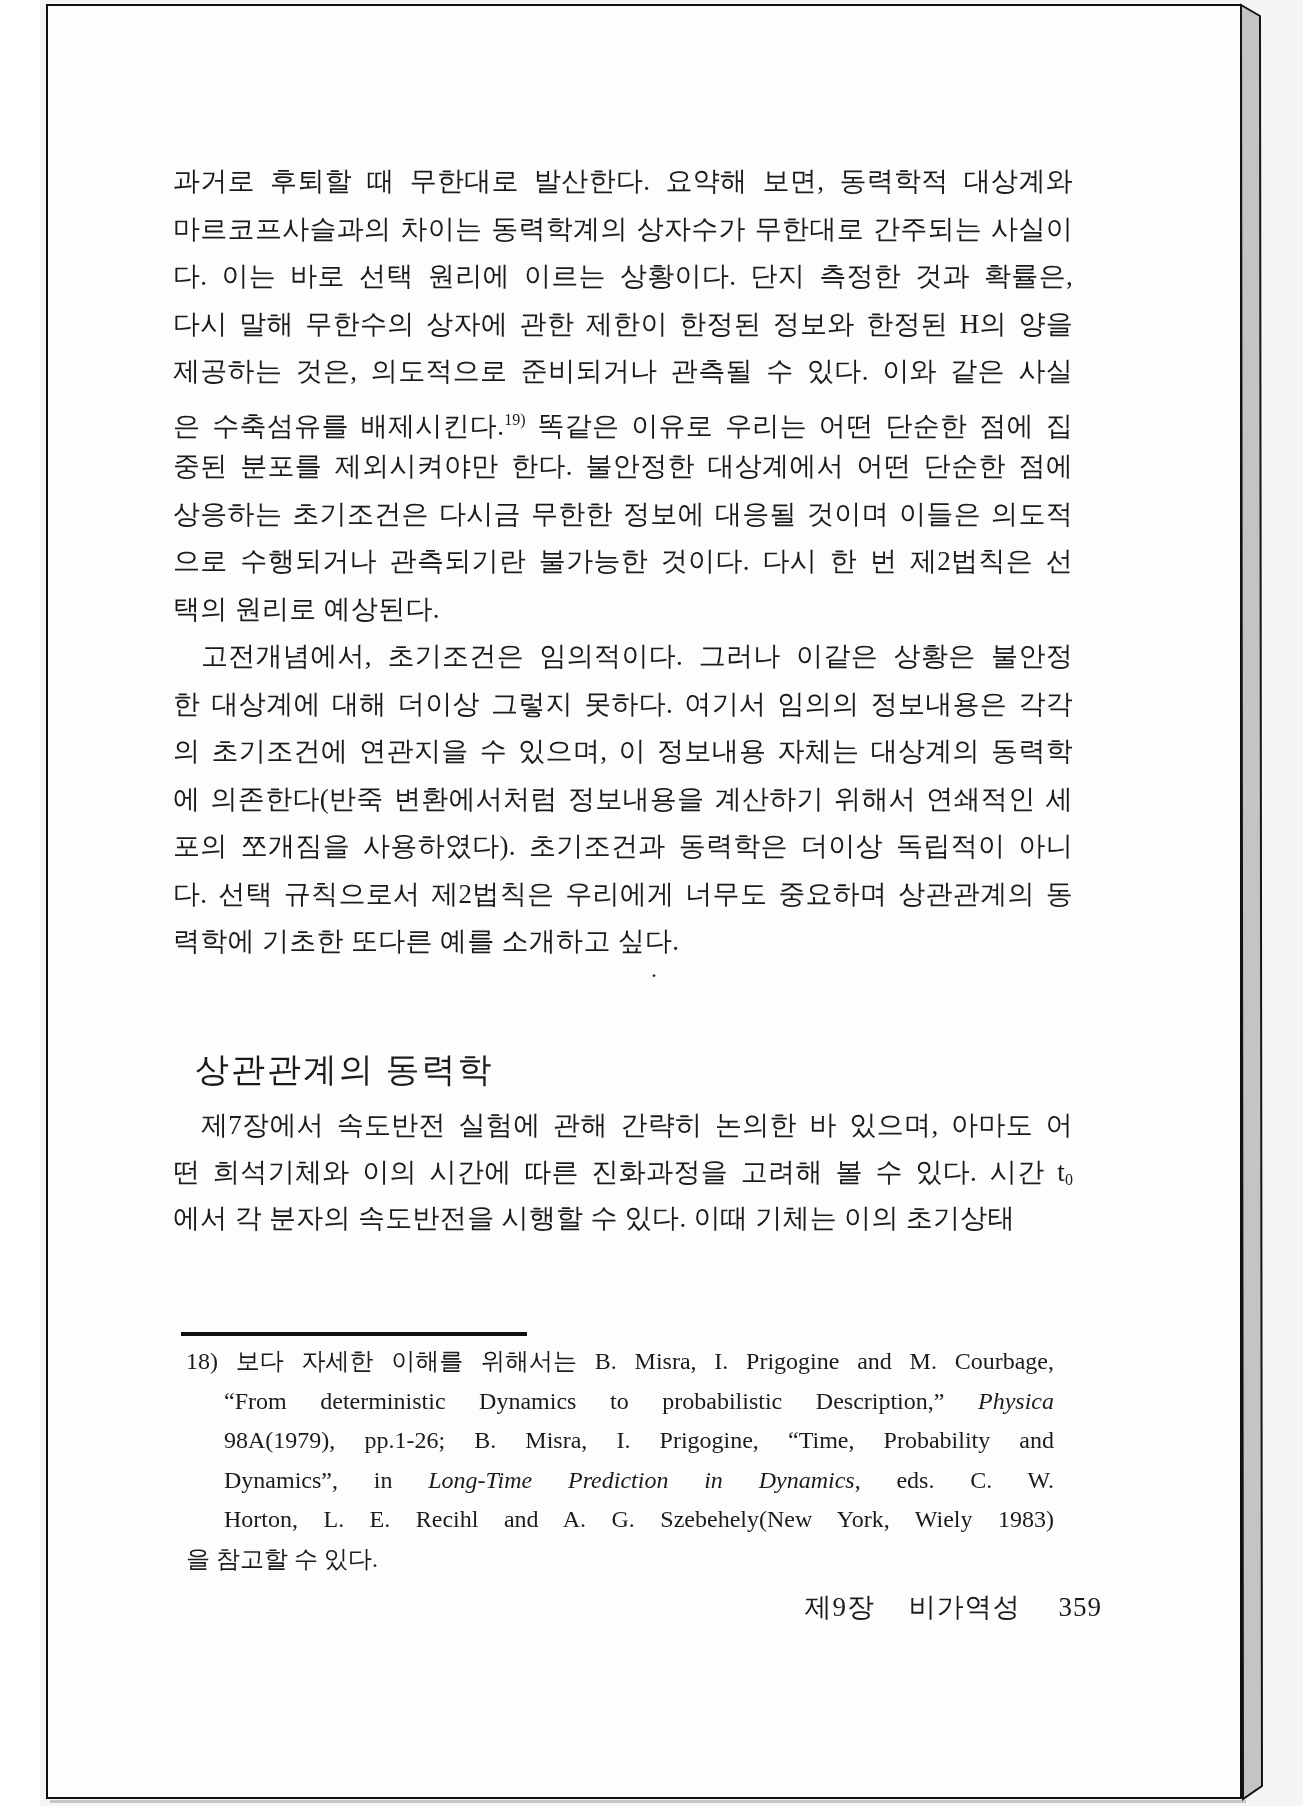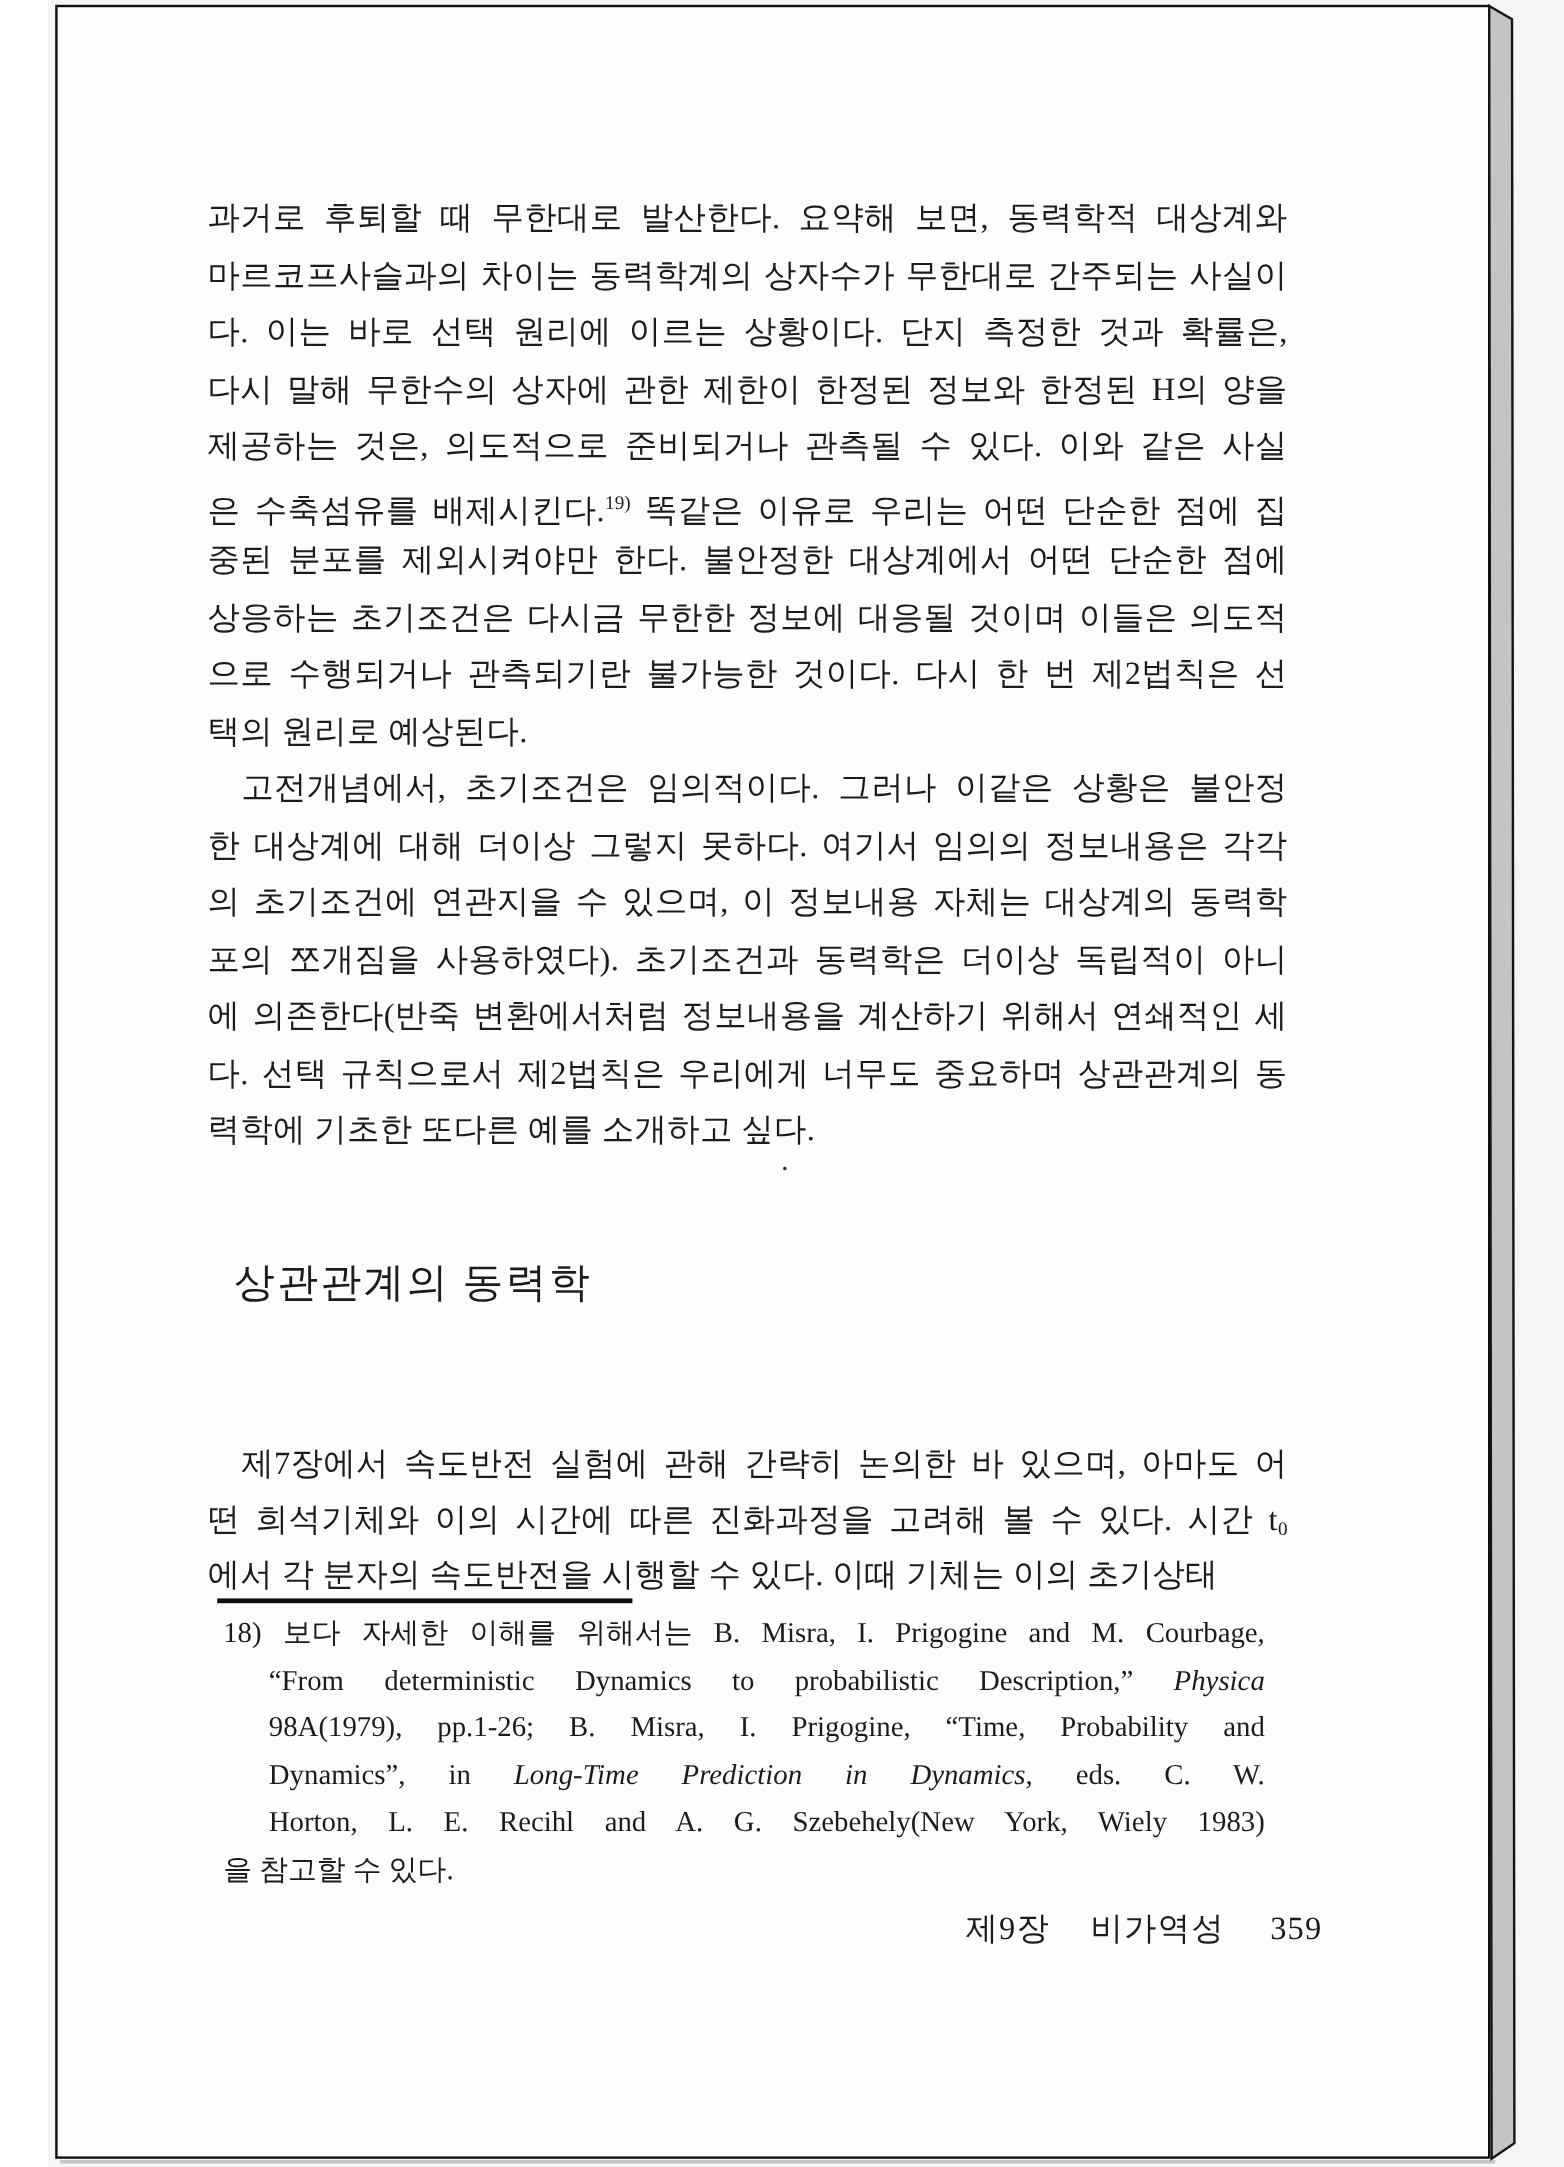--- a/index.html
+++ b/index.html
@@ -11,21 +11,21 @@
     margin-left:40px;
   }
   .page {
     position:absolute; left:6px; top:4px; width:1196px; height:1795px;
     box-sizing:border-box; background:#fdfdfc; border:2px solid #0f0f0f;
   }
   .edge-svg { position:absolute; left:0; top:0; width:1303px; height:1806px; pointer-events:none; }
 
   .body-block { position:absolute; left:133px; width:900px; font-size:27px; letter-spacing:0.3px; }
   #body-top { top:158px; }
-  #body-p3  { top:1196px; }
+  #body-p3  { top:1102px; }
   .body-block .line { height:47.5px; line-height:47.5px; text-align:justify; text-align-last:justify; overflow:visible; }
   #body-p3 .line { height:46.5px; line-height:46.5px; }
   .line.last { text-align-last:left; }
   .body-block .line.indent { padding-left:28px; box-sizing:border-box; }
 
   .seg-sup { font-size:16px; vertical-align:10px; letter-spacing:0; }
   .seg-sub { font-size:16px; vertical-align:-4px; letter-spacing:0; }
   .seg-i   { font-style:italic; }
 
   .divider-dot { position:absolute; left:610px; top:962px; font-size:24px; color:#2a2a2a; }
@@ -61,22 +61,22 @@
       <div class="line"><span>다시 말해 무한수의 상자에 관한 제한이 한정된 정보와 한정된 H의 양을</span></div>
       <div class="line"><span>제공하는 것은, 의도적으로 준비되거나 관측될 수 있다. 이와 같은 사실</span></div>
       <div class="line"><span>은 수축섬유를 배제시킨다.</span><span class="seg-sup">19)</span><span> 똑같은 이유로 우리는 어떤 단순한 점에 집</span></div>
       <div class="line"><span>중된 분포를 제외시켜야만 한다. 불안정한 대상계에서 어떤 단순한 점에</span></div>
       <div class="line"><span>상응하는 초기조건은 다시금 무한한 정보에 대응될 것이며 이들은 의도적</span></div>
       <div class="line"><span>으로 수행되거나 관측되기란 불가능한 것이다. 다시 한 번 제2법칙은 선</span></div>
       <div class="line last"><span>택의 원리로 예상된다.</span></div>
       <div class="line indent"><span>고전개념에서, 초기조건은 임의적이다. 그러나 이같은 상황은 불안정</span></div>
       <div class="line"><span>한 대상계에 대해 더이상 그렇지 못하다. 여기서 임의의 정보내용은 각각</span></div>
       <div class="line"><span>의 초기조건에 연관지을 수 있으며, 이 정보내용 자체는 대상계의 동력학</span></div>
+      <div class="line"><span>에 의존한다(반죽 변환에서처럼 정보내용을 계산하기 위해서 연쇄적인 세</span></div>
       <div class="line"><span>포의 쪼개짐을 사용하였다). 초기조건과 동력학은 더이상 독립적이 아니</span></div>
-      <div class="line"><span>에 의존한다(반죽 변환에서처럼 정보내용을 계산하기 위해서 연쇄적인 세</span></div>
       <div class="line"><span>다. 선택 규칙으로서 제2법칙은 우리에게 너무도 중요하며 상관관계의 동</span></div>
       <div class="line last"><span>력학에 기초한 또다른 예를 소개하고 싶다.</span></div>
     </div>
 
   <span class="divider-dot">·</span>
 
   <div class="heading">상관관계의 동력학</div>
 
   <div id="body-p3" class="body-block">
       <div class="line indent"><span>제7장에서 속도반전 실험에 관해 간략히 논의한 바 있으며, 아마도 어</span></div>

